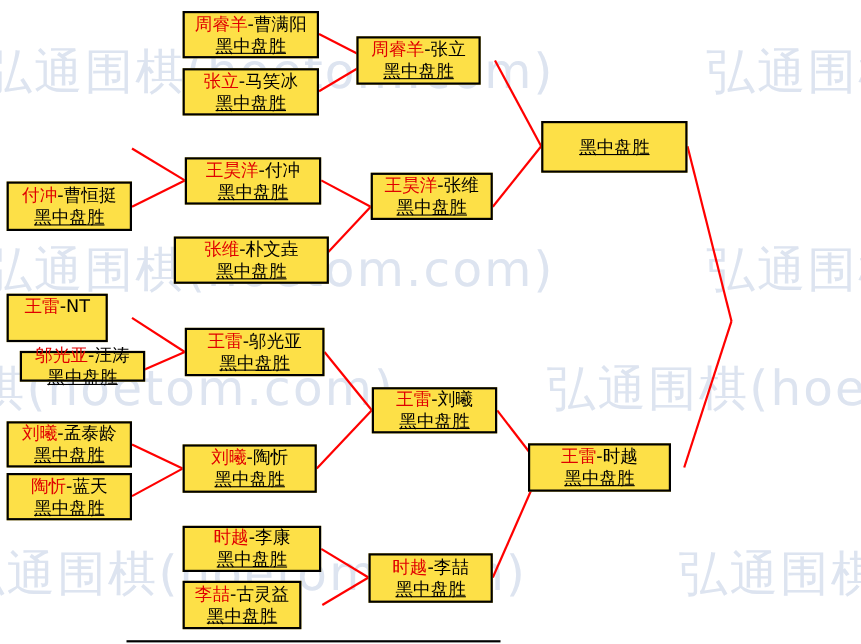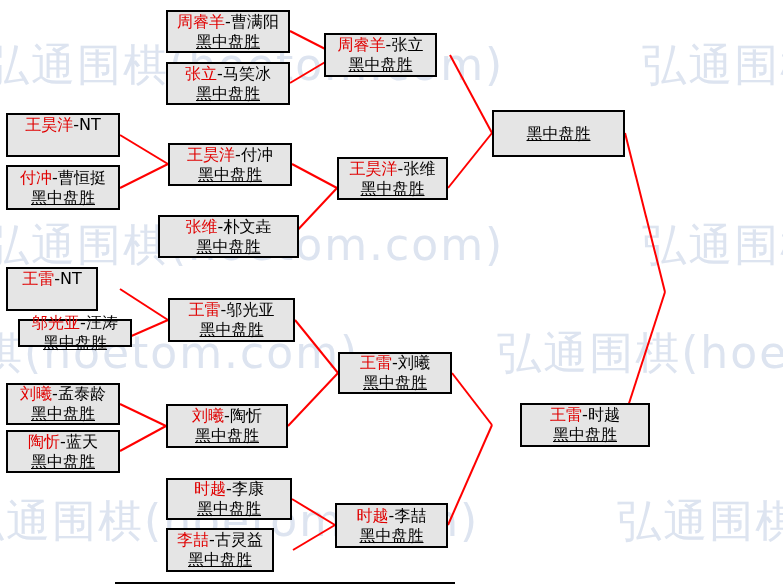--- a/index.html
+++ b/index.html
@@ -18,21 +18,21 @@
     color:var(--watermark,#dde4f0);
     letter-spacing:2px;
     user-select:none;
   }
   svg.lines{position:absolute;left:0;top:0;z-index:1;}
   .box{
     position:absolute;
     z-index:2;
     box-sizing:border-box;
     border:2px solid var(--border,#000);
-    background:#e5e5e5;
+    background:#fde047;
     display:flex;
     flex-direction:column;
     justify-content:center;
     align-items:center;
     text-align:center;
     font-size:16px;
     color:#000;
   }
   .box .names{line-height:20px;white-space:nowrap;}
   .box .result{line-height:20px;min-height:20px;white-space:nowrap;text-decoration:underline;}
@@ -69,24 +69,20 @@
       <line x1="120" y1="451" x2="166" y2="426"></line>
       <line x1="452" y1="373" x2="492" y2="425"></line>
       <line x1="448" y1="525" x2="492" y2="425"></line>
       <line x1="292" y1="499" x2="335" y2="525"></line>
       <line x1="293" y1="550" x2="335" y2="525"></line>
       <line x1="625" y1="133" x2="665" y2="292"></line>
       <line x1="622" y1="425" x2="665" y2="292"></line>
     </g>
   </svg>
 
-  <div class="box" style="left:6px;top:113px;width:114px;height:44px">
-    <div class="names"><span class="winner">王昊洋</span><span>-</span><span>NT</span></div>
-    <div class="result"></div>
-  </div>
   <div class="box" style="left:6px;top:165px;width:114px;height:45px">
     <div class="names"><span class="winner">付冲</span><span>-</span><span>曹恒挺</span></div>
     <div class="result">黑中盘胜</div>
   </div>
   <div class="box" style="left:6px;top:267px;width:92px;height:44px">
     <div class="names"><span class="winner">王雷</span><span>-</span><span>NT</span></div>
     <div class="result"></div>
   </div>
   <div class="box" style="left:18px;top:319px;width:114px;height:28px">
     <div class="names"><span class="winner">邬光亚</span><span>-</span><span>汪涛</span></div>
@@ -147,21 +143,21 @@
     <div class="result">黑中盘胜</div>
   </div>
   <div class="box" style="left:335px;top:503px;width:113px;height:45px">
     <div class="names"><span class="winner">时越</span><span>-</span><span>李喆</span></div>
     <div class="result">黑中盘胜</div>
   </div>
 
   <div class="box" style="left:492px;top:110px;width:133px;height:47px">
     <div class="result">黑中盘胜</div>
   </div>
-  <div class="box" style="left:520px;top:403px;width:130px;height:44px">
+  <div class="box" style="left:480px;top:403px;width:130px;height:44px">
     <div class="names"><span class="winner">王雷</span><span>-</span><span>时越</span></div>
     <div class="result">黑中盘胜</div>
   </div>
 
 
   <div class="bottom-line" style="left:115px;top:582px;width:340px;height:2px"></div>
 
 </div>
 
 </body></html>

